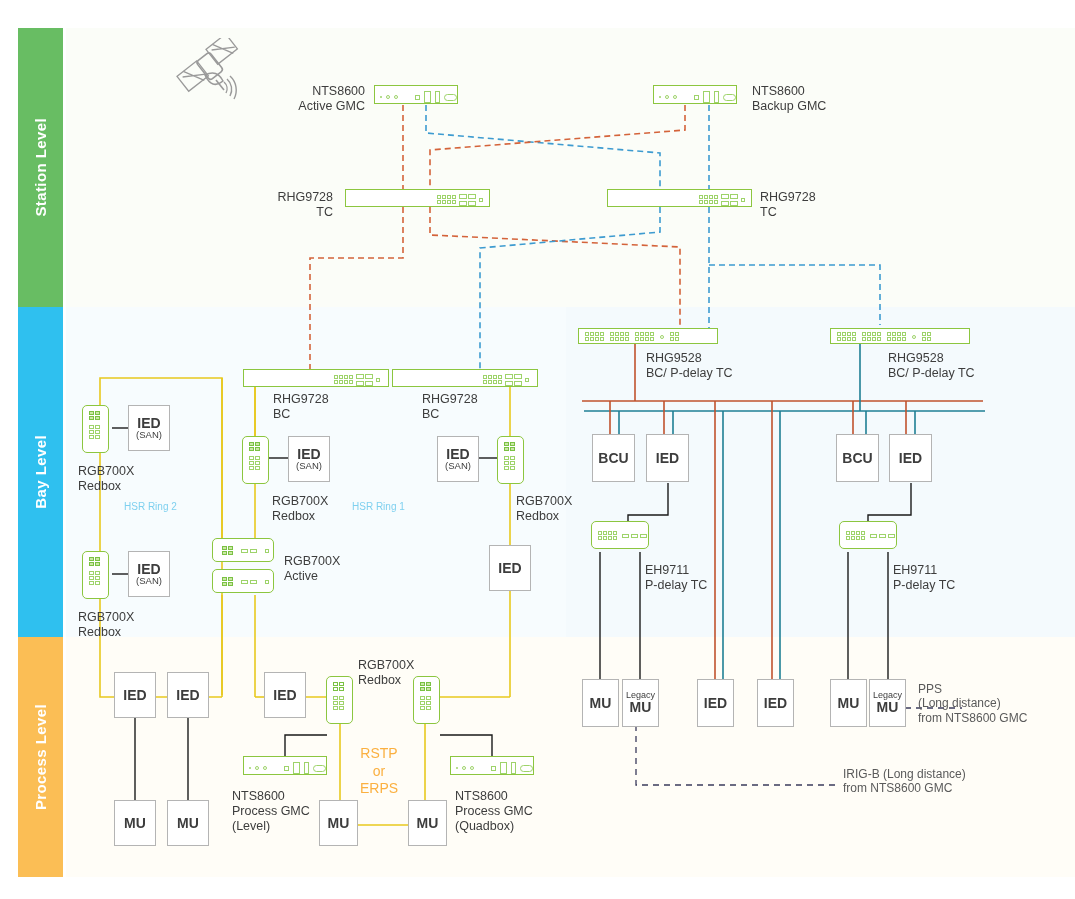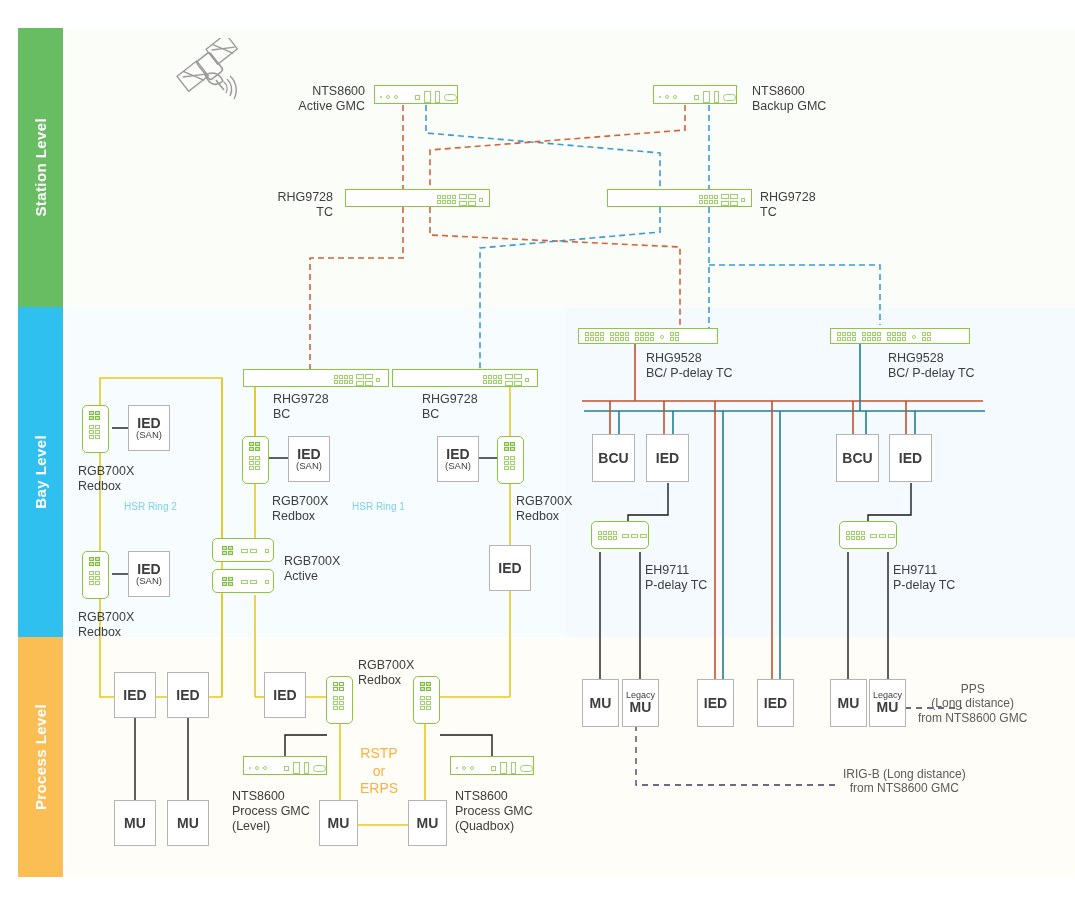--- a/index.html
+++ b/index.html
@@ -42,21 +42,21 @@
   .gbox{position:absolute;box-sizing:border-box;background:#ffffff;border:1.5px solid #8cc63f;}
   .gbox.rnd{border-radius:5px;}
 
   
   .cap{position:absolute;font-size:12.5px;color:#3d3d3d;line-height:1.18;white-space:nowrap;}
   .cap b{font-weight:normal;display:block;}
   .cap .sub{display:block;}
   .cap.r{text-align:right;}
   .ringlbl{position:absolute;font-size:10px;color:#7fd0ef;white-space:nowrap;}
   .rstp{position:absolute;font-size:14px;color:#fbb040;text-align:center;line-height:1.25;}
-  .note{position:absolute;font-size:12px;color:#5a5a5a;line-height:1.2;white-space:nowrap;text-align:center;}
+  .note{position:absolute;font-size:12px;color:#5a5a5a;line-height:1.2;white-space:nowrap;}
   svg.wires{position:absolute;left:0;top:0;width:1075px;height:899px;pointer-events:none;}
 
   
   .ports{position:absolute;display:flex;align-items:center;gap:3px;}
   .pgrid{display:grid;grid-template-columns:repeat(4,4px);grid-template-rows:repeat(2,4px);gap:1px;}
   .pgrid i{display:block;width:4px;height:4px;border:1px solid #9ed36a;box-sizing:border-box;}
   .pbig{display:grid;grid-template-columns:repeat(2,8px);grid-template-rows:repeat(2,5px);gap:1.5px;}
   .pbig i{display:block;border:1px solid #9ed36a;box-sizing:border-box;}
   .pdot{width:4px;height:4px;border:1px solid #9ed36a;box-sizing:border-box;}
   .pv{display:grid;grid-template-columns:repeat(2,5px);grid-template-rows:repeat(2,4px);gap:1px;}

